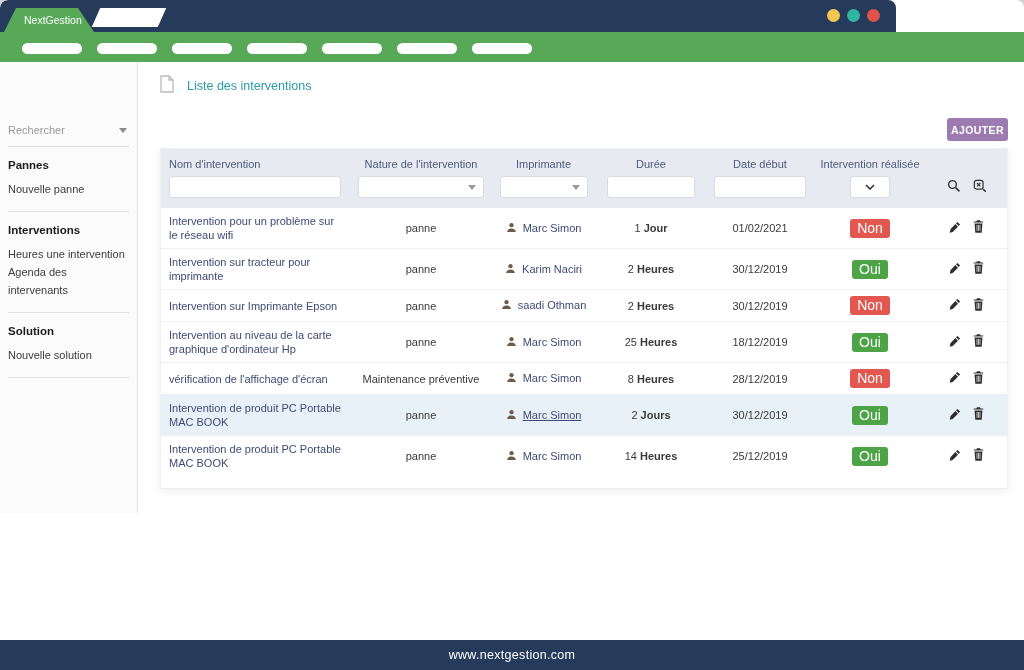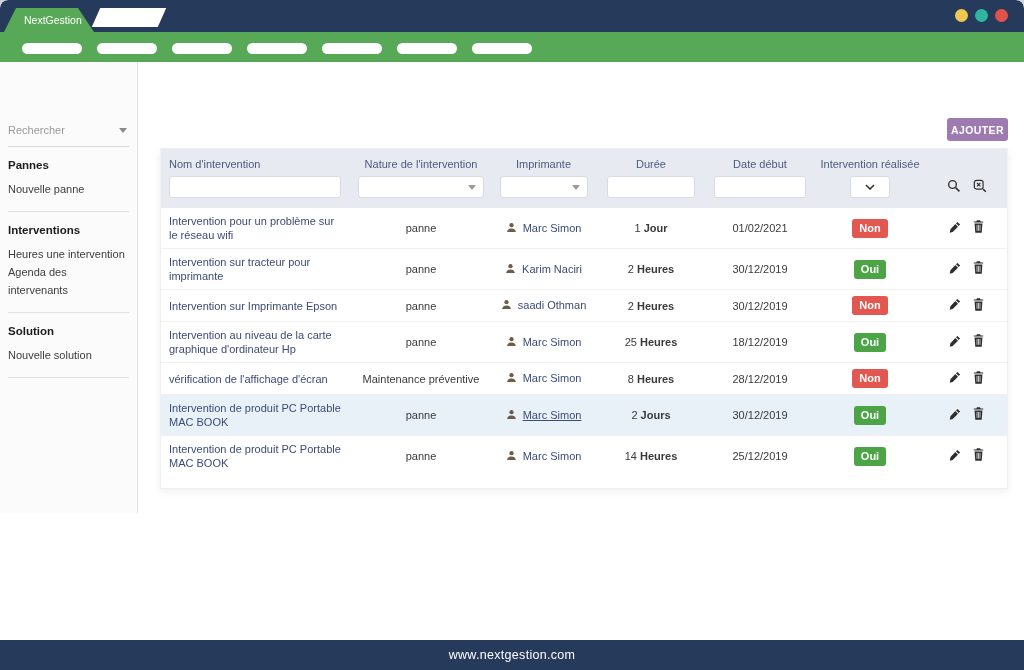--- a/index.html
+++ b/index.html
@@ -1,20 +1,20 @@
 <!DOCTYPE html>
 <html><head>
 <meta charset="utf-8">
 <style>
   * { margin:0; padding:0; box-sizing:border-box; }
   body { background:#cfd3d8; font-family:"Liberation Sans", sans-serif; }
   .screen { position:relative; width:1024px; height:670px; background:#ffffff; overflow:hidden; border-radius:8px 8px 0 0; }
 
   
-  .topbar { position:absolute; top:0; left:0; width:1024px; height:32px; background:#263a5b; border-radius:8px 8px 0 0; }
+  .topbar { position:absolute; top:0; left:0; width:896px; height:32px; background:#263a5b; border-radius:8px 8px 0 0; }
   .brand-tab { position:absolute; left:4px; bottom:0; width:90px; height:24px; background:#57a857;
                clip-path:polygon(12px 0, 74px 0, 90px 100%, 0 100%); color:#fff; font-size:10.5px;
                line-height:25px; padding-left:20px; }
   .ghost-tab { position:absolute; left:96px; top:8px; width:66px; height:19px; background:#ffffff; transform:skewX(-24deg); }
   .win-dots { position:absolute; right:16px; top:9px; display:flex; gap:7px; }
   .dot { width:13px; height:13px; border-radius:50%; }
 
   
   .navbar { position:absolute; top:32px; left:0; width:1024px; height:30px; background:#57a857; }
   .pill-row { display:flex; gap:15px; padding:11px 0 0 22px; }
@@ -57,21 +57,21 @@
   .caret-g { width:0; height:0; border-left:4px solid transparent; border-right:4px solid transparent; border-top:5px solid #9a9a9a; }
 
   tbody td { font-size:11px; padding:6px 6px; border-top:1px solid #f0f0f0; vertical-align:middle; line-height:14px; }
   tbody tr:first-child td { border-top:none; }
   .td-name { color:#3d4b76; padding-left:8px; }
   .td-c { text-align:center; color:#3a3a3a; }
   .interv-name { color:#3d4b76; margin-left:3px; }
   .interv-name.u { text-decoration:underline; }
   .td-duree b { font-weight:bold; }
   tr.hl td { background:#e8f1f8; }
-  .badge { display:inline-block; font-size:11px; font-weight:bold; color:#fff; padding:2px 7px 3px 7px; border-radius:3px; }
+  .badge { display:inline-block; font-size:14px; font-weight:normal; color:#fff; padding:2px 7px 3px 7px; border-radius:3px; }
   .b-oui { background:#4ca446; } .b-non { background:#e2574f; }
   .act { display:inline-block; margin:0 4px; cursor:pointer; vertical-align:middle; }
   .ficons { display:inline-flex; gap:12px; align-items:center; }
   .fic { cursor:pointer; display:inline-flex; }
 
   
   .footer { position:absolute; bottom:0; left:0; width:1024px; height:30px; background:#263a5b;
             color:#fff; font-size:12.5px; text-align:center; line-height:30px; letter-spacing:.3px; }
 </style>
 </head>
@@ -119,20 +119,29 @@
           <div class="sb-item">Agenda des intervenants</div>
         </div>
         <div class="sb-section">
           <div class="sb-head">Solution</div>
           <div class="sb-item">Nouvelle solution</div>
         </div>
       </div>
   </div>
 
   <div class="main">
+    <div class="page-title">
+      <span>
+        <svg width="14" height="18" viewBox="0 0 14 18">
+            <path d="M1 1h8l4 4v12H1z" fill="#fff" stroke="#bababa" stroke-width="1.3"></path>
+            <path d="M9 1v4h4" fill="none" stroke="#bababa" stroke-width="1.3"></path>
+          </svg>
+      </span>
+      <span class="t">Liste des interventions</span>
+    </div>
 
     <button class="add-btn">AJOUTER</button>
 
     <div class="card">
       <table>
         <colgroup>
           <col class="c-name">
             <col class="c-nature">
             <col class="c-interv">
             <col class="c-duree">

